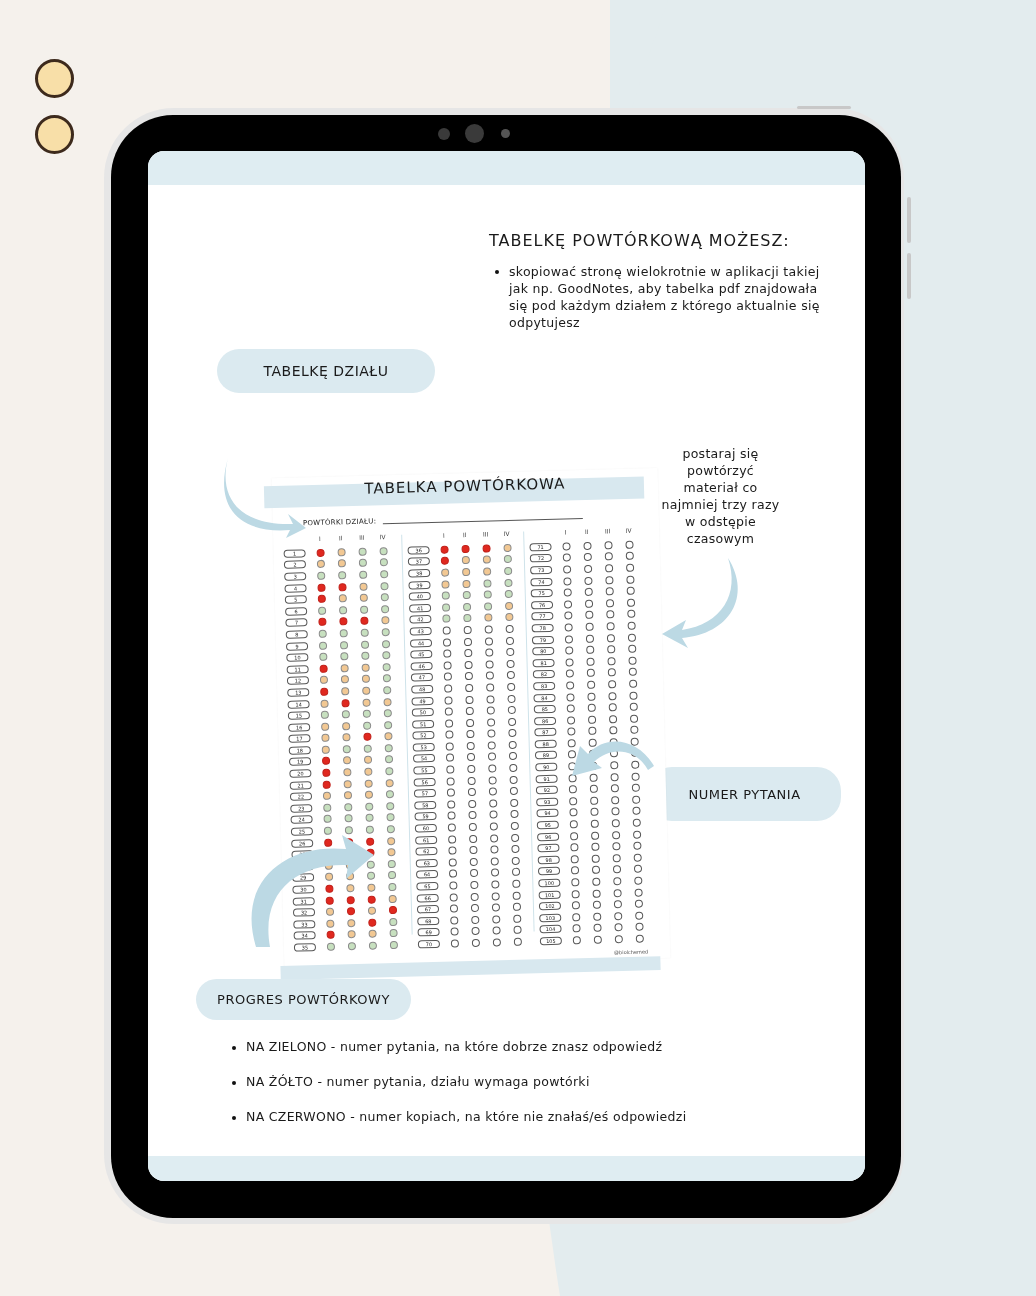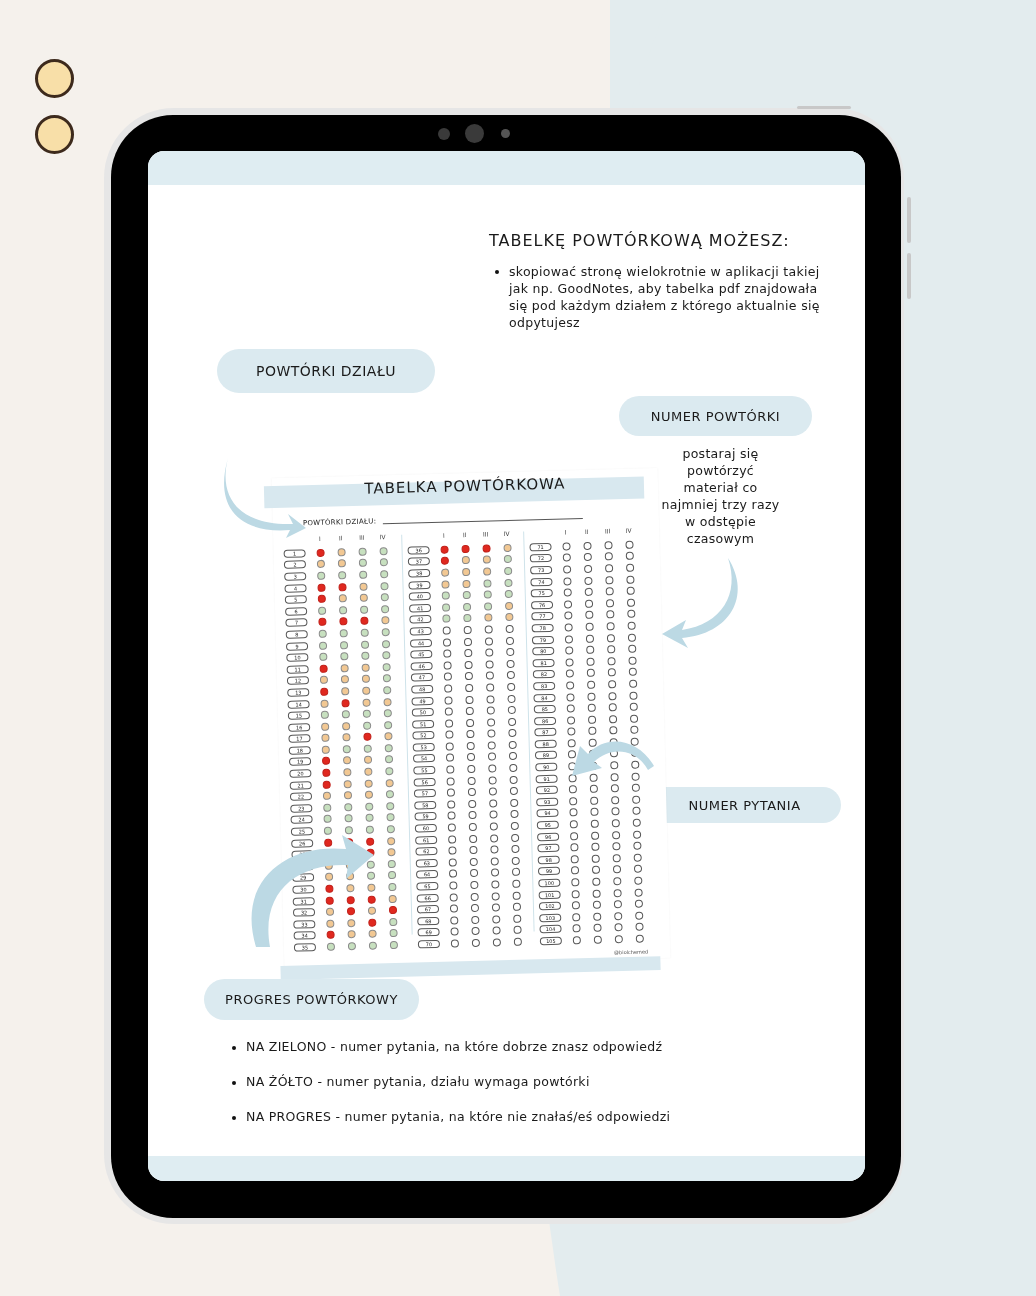--- a/index.html
+++ b/index.html
@@ -66,26 +66,25 @@
 
 <div class="screen">
   <div class="band-top"></div>
   <div class="band-bot"></div>
 
   <div class="heading hand" style="left:341px;top:80px">TABELKĘ POWTÓRKOWĄ MOŻESZ:</div>
   <ul class="bullets hand" style="left:345px;top:112px;width:340px">
     <li>skopiować stronę wielokrotnie w aplikacji takiej jak np. GoodNotes, aby tabelka pdf znajdowała się pod każdym działem z którego aktualnie się odpytujesz</li>
   </ul>
 
-  <div class="pill hand" style="left:69px;top:198px;width:218px;height:44px">POWTÓRKI DZIAŁU</div>
+  <div class="pill hand" style="left:69px;top:198px;width:218px;height:44px">TABELKĘ DZIAŁU</div>
 
-  <div class="pill hand" style="left:471px;top:245px;width:193px;height:40px;font-size:13px">NUMER POWTÓRKI</div>
   <div class="note hand" style="left:510px;top:294px;width:125px">postaraj się powtórzyć materiał co najmniej trzy razy w odstępie czasowym</div>
 
-  <div class="pill hand" style="left:500px;top:636px;width:193px;height:36px;font-size:13px">NUMER PYTANIA</div>
+  <div class="pill hand" style="left:500px;top:616px;width:193px;height:54px;font-size:13px">NUMER PYTANIA</div>
 
   <div class="sheet">
     <div class="sheet-title-band"></div>
     <div class="sheet-title hand">TABELKA POWTÓRKOWA</div>
     <div class="sheet-sub hand">POWTÓRKI DZIAŁU:</div>
     <div class="sheet-line"></div>
     <div class="divider" style="left:128px"></div>
     <div class="divider" style="left:250px"></div>
     <div class="col" style="left:10px">
         <div class="colhdr">
@@ -1696,20 +1695,20 @@
   <svg class="arrow" style="left:512px;top:405px;width:80px;height:95px">
     <path d="M68 2 C92 40 70 78 22 82 L28 92 L2 78 L26 64 L22 74 C62 68 80 38 68 2 Z" fill="#bcd9e4"></path>
   </svg>
   <svg class="arrow" style="left:418px;top:585px;width:90px;height:50px">
     <path d="M88 30 C72 2 40 -2 22 18 L14 10 L6 40 L36 32 L28 26 C44 10 70 12 82 34 Z" fill="#bcd9e4"></path>
   </svg>
   <svg class="arrow" style="left:98px;top:670px;width:130px;height:130px">
     <path d="M10 126 C-10 60 40 22 100 28 L96 14 L128 34 L100 58 L102 44 C52 42 14 70 24 126 Z" fill="#bcd9e4"></path>
   </svg>
 
-  <div class="pill hand" style="left:56px;top:828px;width:215px;height:41px;font-size:13px">PROGRES POWTÓRKOWY</div>
+  <div class="pill hand" style="left:48px;top:828px;width:215px;height:41px;font-size:13px">PROGRES POWTÓRKOWY</div>
 
   <ul class="legend hand">
     <li>NA ZIELONO - numer pytania, na które dobrze znasz odpowiedź</li>
     <li>NA ŻÓŁTO - numer pytania, działu wymaga powtórki</li>
-    <li>NA PROGRES - numer pytania, na które nie znałaś/eś odpowiedzi</li>
+    <li>NA CZERWONO - numer kopiach, na które nie znałaś/eś odpowiedzi</li>
   </ul>
 </div>
 
 </body></html>

